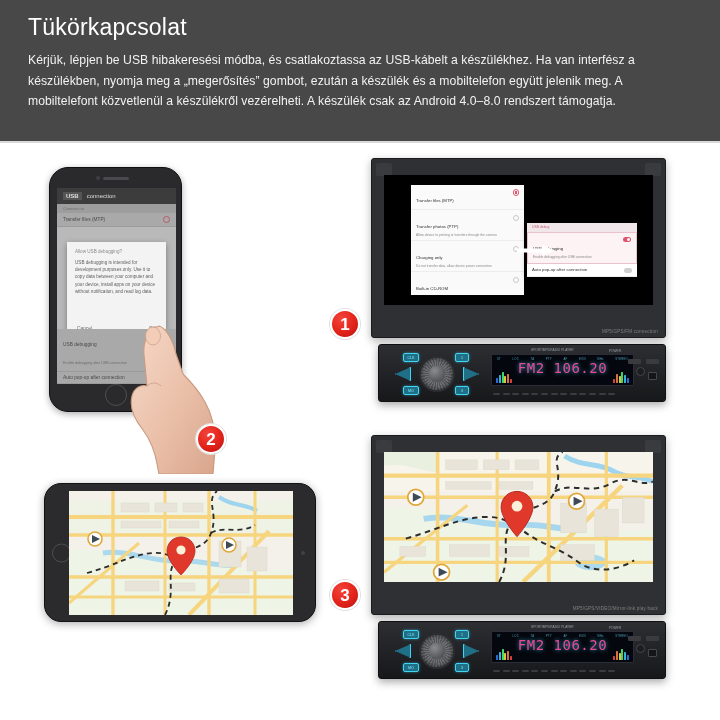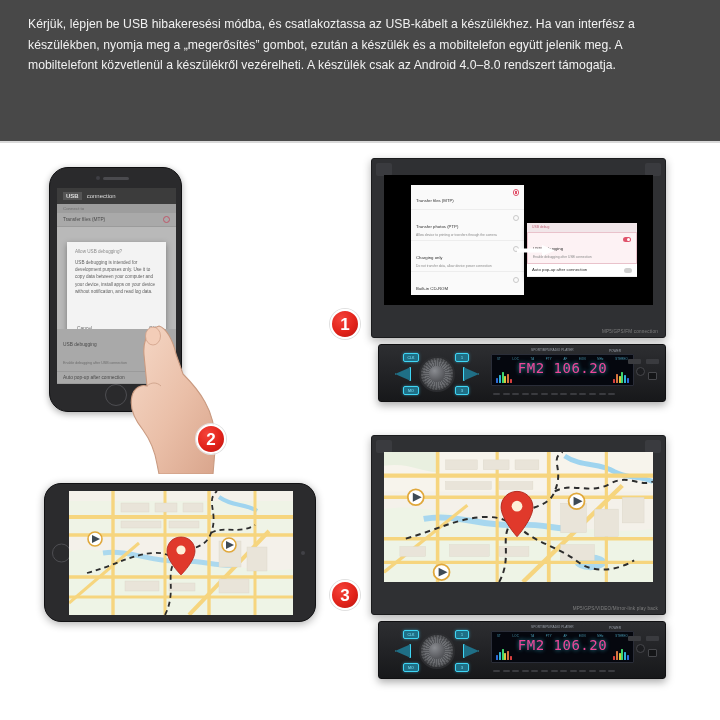--- a/index.html
+++ b/index.html
@@ -200,20 +200,21 @@
   }
 
   .map-svg { display:block; width:100%; height:100%; }
 </style>
 </head>
 <body>
 
 <div id="page">
 
   <div id="header">
+    <div id="header-title">Tükörkapcsolat</div>
     <div id="header-body">Kérjük, lépjen be USB hibakeresési módba, és csatlakoztassa az USB-kábelt a készülékhez. Ha van interfész a készülékben, nyomja meg a „megerősítés” gombot, ezután a készülék és a mobiltelefon együtt jelenik meg. A mobiltelefont közvetlenül a készülékről vezérelheti. A készülék csak az Android 4.0–8.0 rendszert támogatja.</div>
   </div>
 
   <div id="body-area">
 
     <div class="badge" id="badge-1">1</div>
     <div class="badge" id="badge-2">2</div>
     <div class="badge" id="badge-3">3</div>
 
     <div id="phone-portrait">

